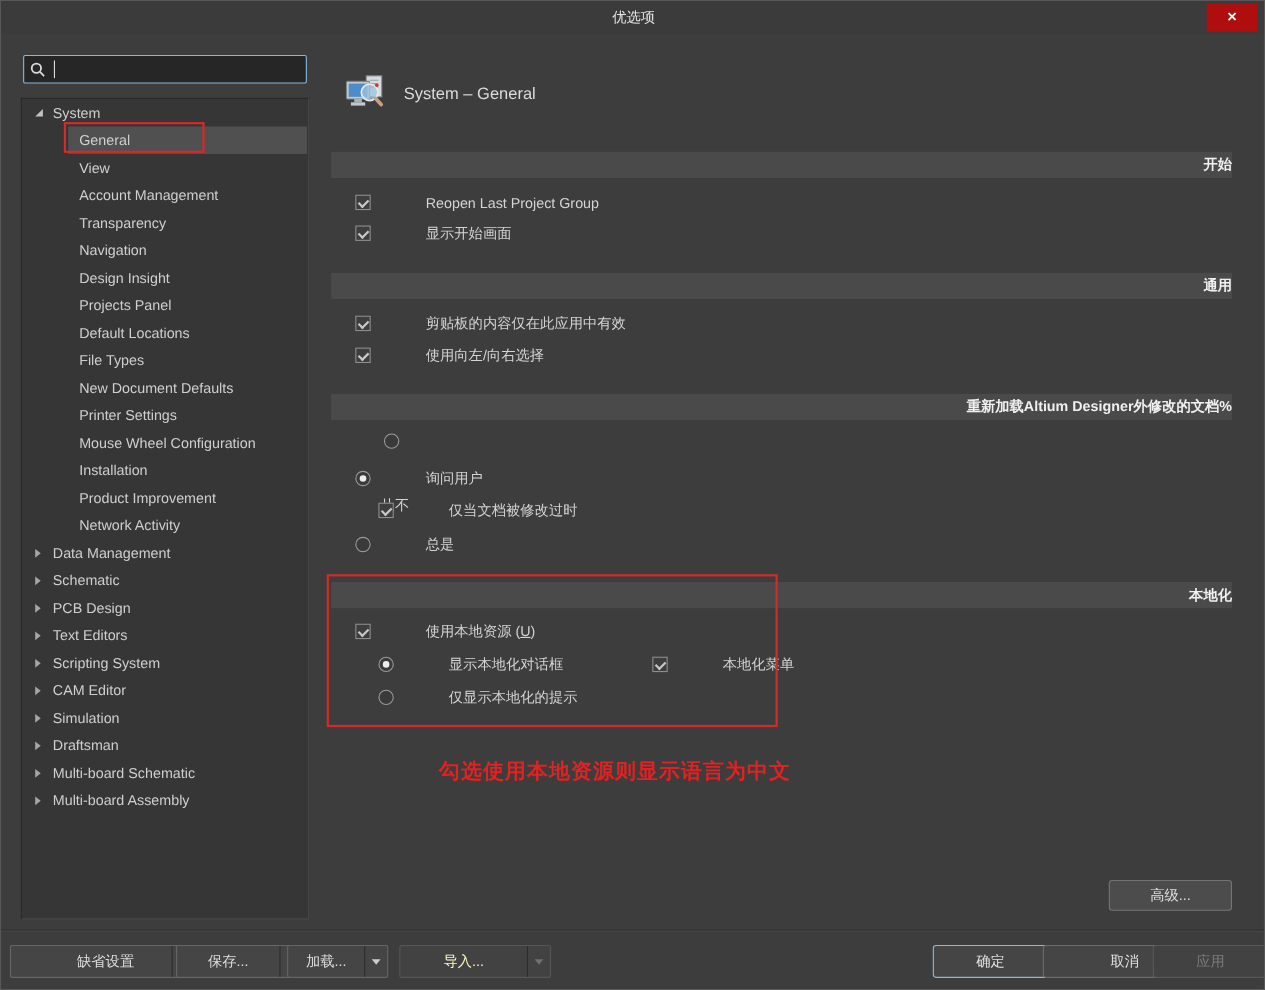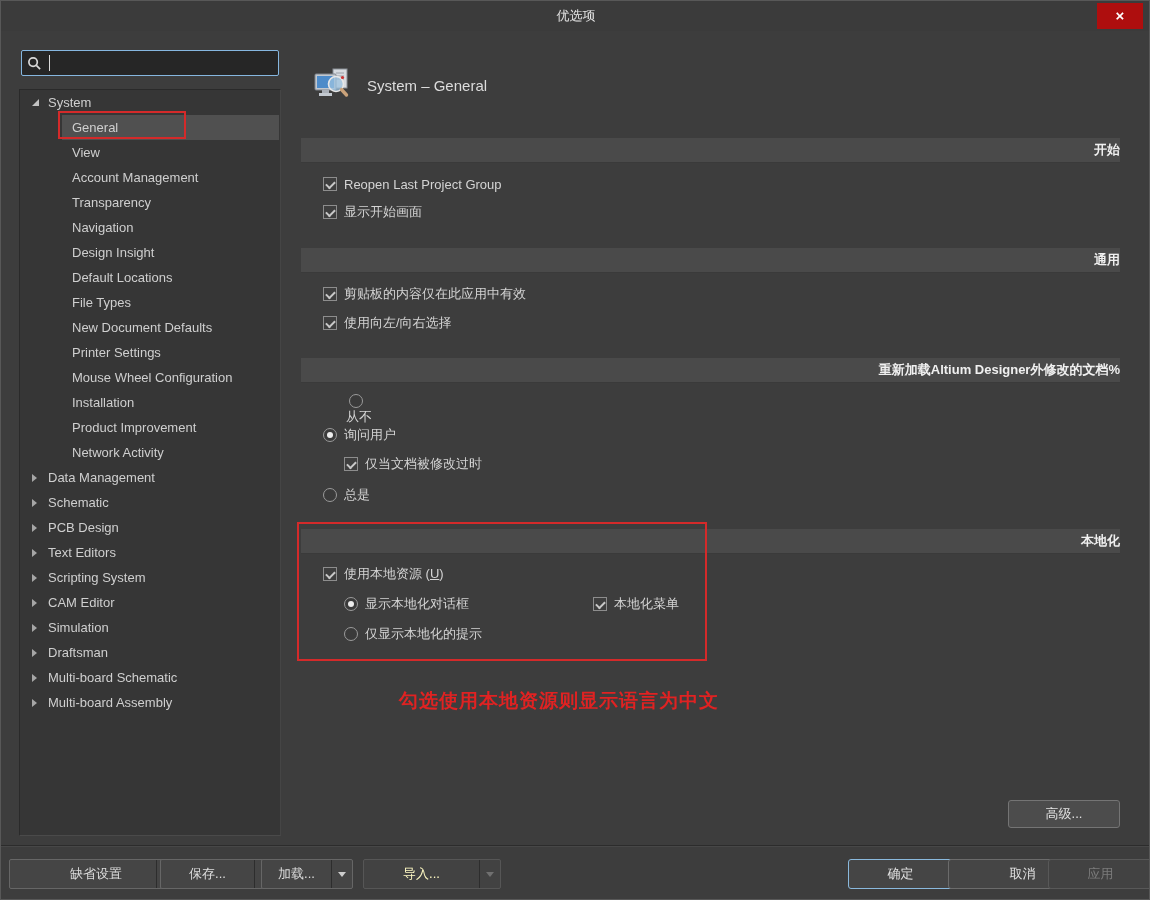--- a/index.html
+++ b/index.html
@@ -41,21 +41,21 @@
   .hl { position:absolute; left:42px; right:1px; top:0; bottom:0; background:#505050; z-index:1; }
 
   
   .mainheader { position:absolute; left:312px; top:66px; display:flex; align-items:center; }
   .mainheader .htitle { margin-left:16px; font-size:15px; color:#dcdcdc; }
 
   .sechead { position:absolute; left:300px; width:819px; height:25px; background:#4a4a4a;
     display:flex; align-items:center; padding-left:8px; font-weight:bold; color:#f0f0f0;
     border-bottom:1px solid #3a3a3a;justify-content:flex-end; }
 
-  .crow { position:absolute; height:24px; display:flex; align-items:center; }
+  .crow { position:absolute; height:24px; display:flex; align-items:center;gap:43px; }
   .clabel { margin-left:7px; color:#d4d4d4; }
   .ul { text-decoration:underline; }
 
   .cb { width:14px; height:14px; background:#3e3e3e; border:1px solid #8d8d8d;
     position:relative; flex:0 0 auto; }
   .cb.on::after { content:""; position:absolute; left:2px; top:3px; width:7px; height:4px;
     border-left:2px solid #c9c9c9; border-bottom:2px solid #c9c9c9; transform:rotate(-45deg); }
   .rb { width:14px; height:14px; border-radius:50%; background:#3a3a3a; border:1px solid #9a9a9a;
     position:relative; flex:0 0 auto; }
   .rb.on::after { content:""; position:absolute; left:3px; top:3px; width:6px; height:6px;
@@ -131,20 +131,23 @@
     <span class="tlabel">Account Management</span>
   </div>
   <div class="trow child">
     <span class="tlabel">Transparency</span>
   </div>
   <div class="trow child">
     <span class="tlabel">Navigation</span>
   </div>
   <div class="trow child">
     <span class="tlabel">Design Insight</span>
+  </div>
+  <div class="trow child">
+    <span class="tlabel">Projects Panel</span>
   </div>
   <div class="trow child">
     <span class="tlabel">Default Locations</span>
   </div>
   <div class="trow child">
     <span class="tlabel">File Types</span>
   </div>
   <div class="trow child">
     <span class="tlabel">New Document Defaults</span>
   </div>

